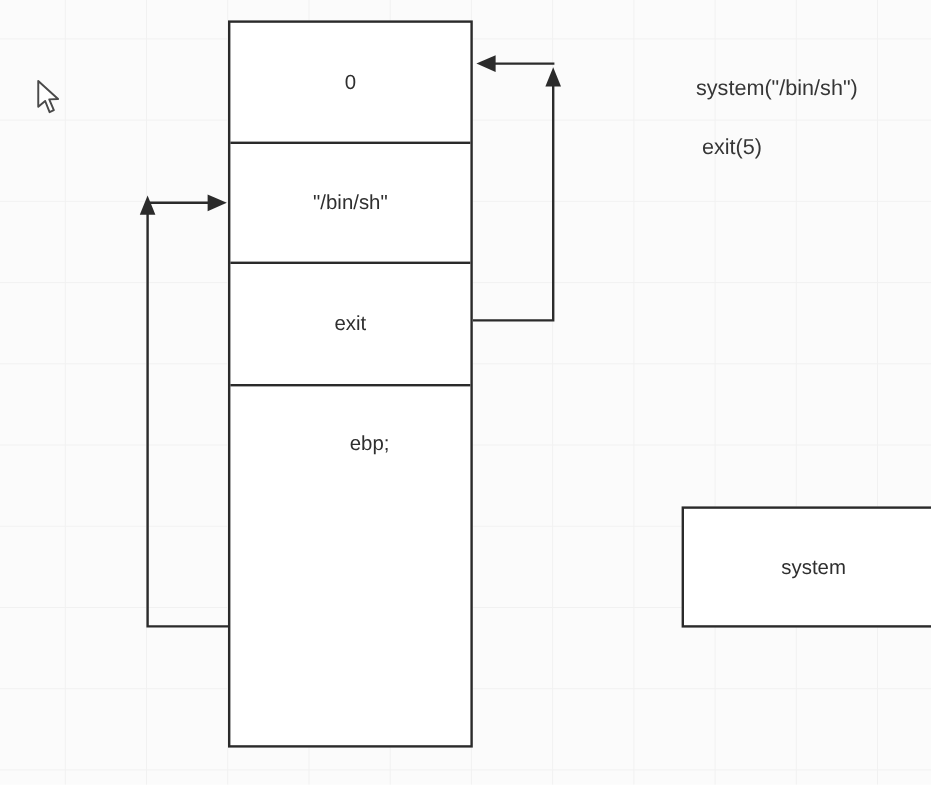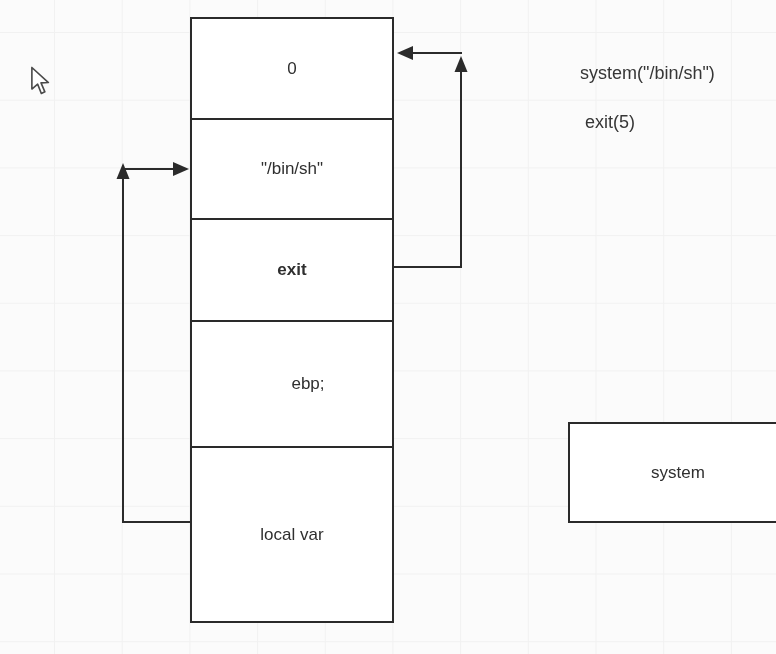--- a/index.html
+++ b/index.html
@@ -39,22 +39,22 @@
     display: flex;
     align-items: center;
     justify-content: center;
     font-size: 17px;
     color: #2f2f2f;
     box-sizing: border-box;
   }
   .cell + .cell { border-top: 2px solid #2a2a2a; }
   .cell-0 { height: 99px; }
   .cell-1 { height: 100px; }
-  .cell-2 { height: 102px; font-weight: bold; }
-  .cell-3 { height: 126px; padding-left: 32px; }
+  .cell-2 { height: 102px; }
+  .cell-3 { height: 98px; padding-left: 32px; }
   .cell-4 { flex: 1; }
   .system-box {
     left: 568px;
     top: 422px;
     width: 220px;
     height: 101px;
     display: flex;
     align-items: center;
     justify-content: center;
     font-size: 17px;
@@ -111,23 +111,20 @@
     </div>
     <div class="cell cell-1">
       <span>"/bin/sh"</span>
     </div>
     <div class="cell cell-2">
       <span>exit</span>
     </div>
     <div class="cell cell-3">
       <span>ebp;</span>
     </div>
-    <div class="cell cell-4">
-      <span>local var</span>
-    </div>
   </div>
 
   <div class="annotation annotation-1">system("/bin/sh")</div>
   <div class="annotation annotation-2">exit(5)</div>
 
   <div class="shape system-box">
     <span>system</span>
   </div>
 
   <svg class="cursor" width="20" height="31" viewBox="0 0 13 21" xmlns="http://www.w3.org/2000/svg">

